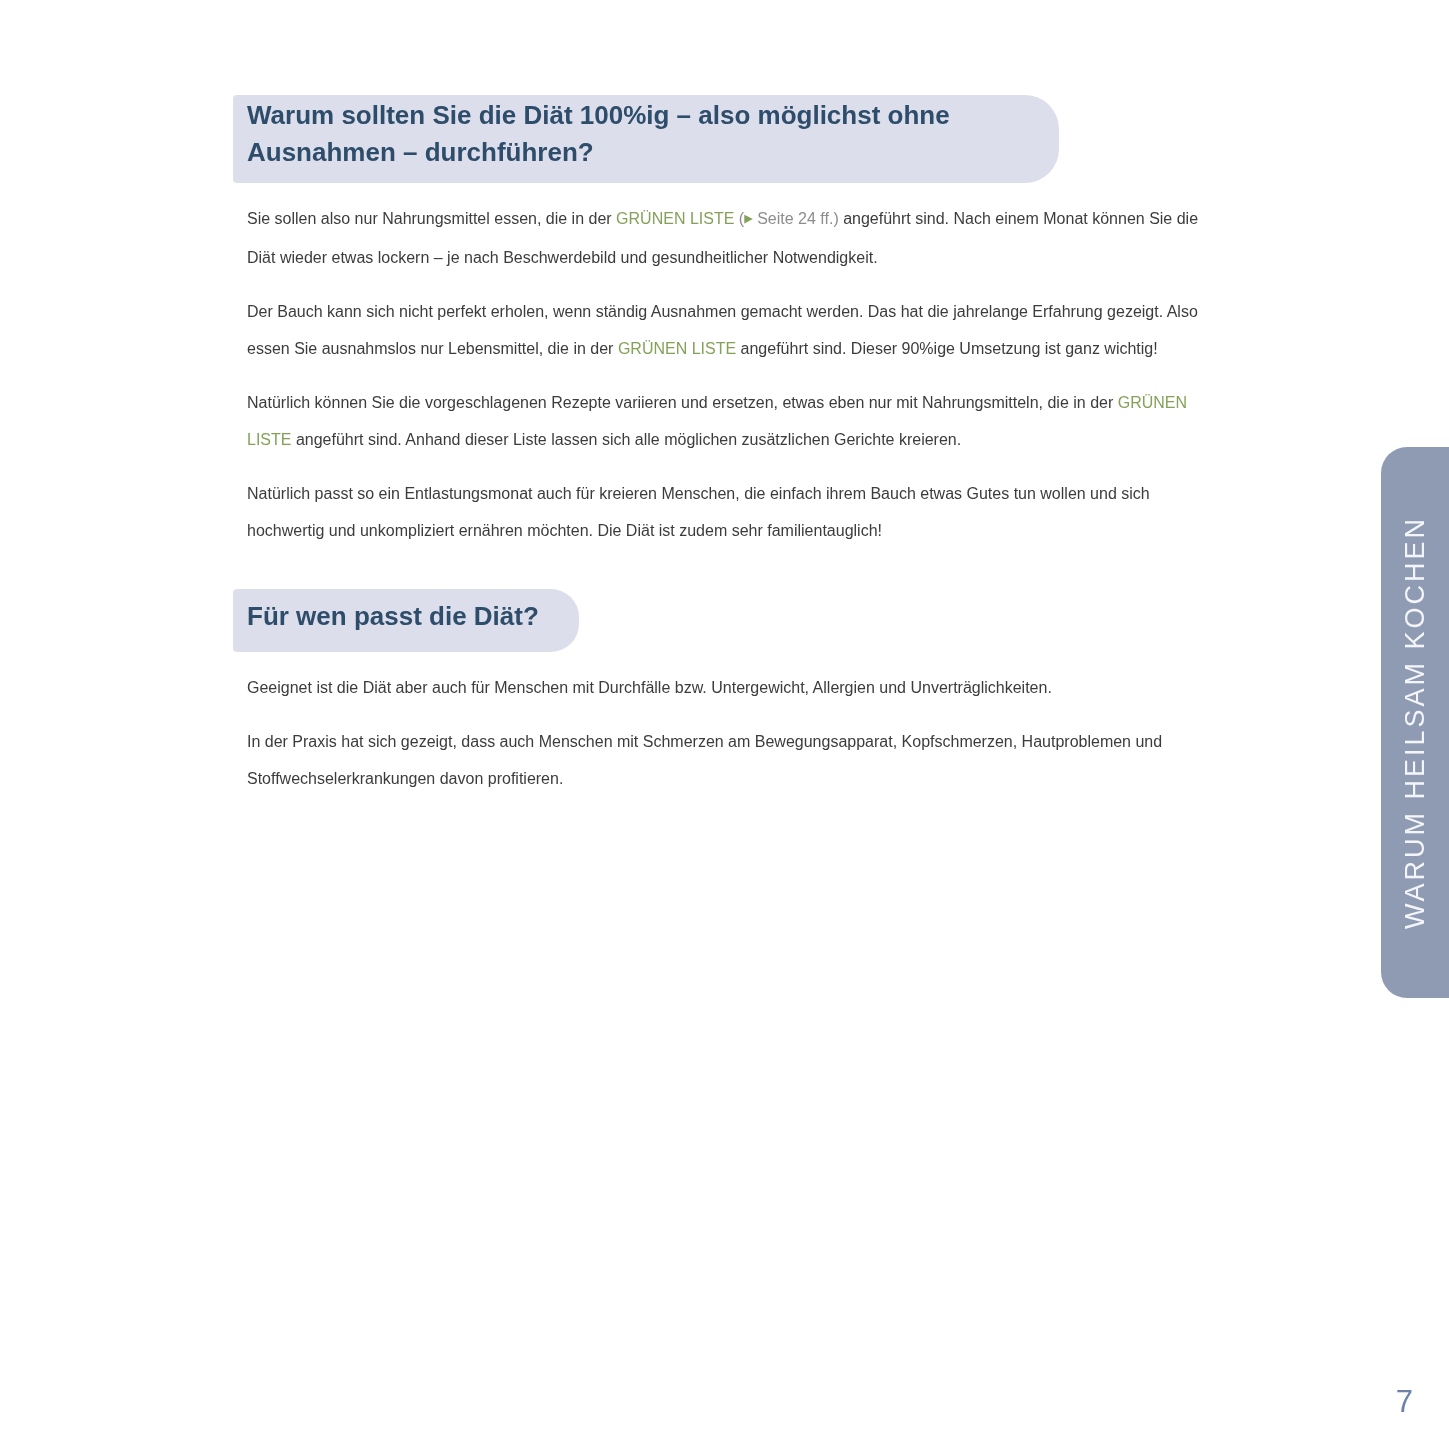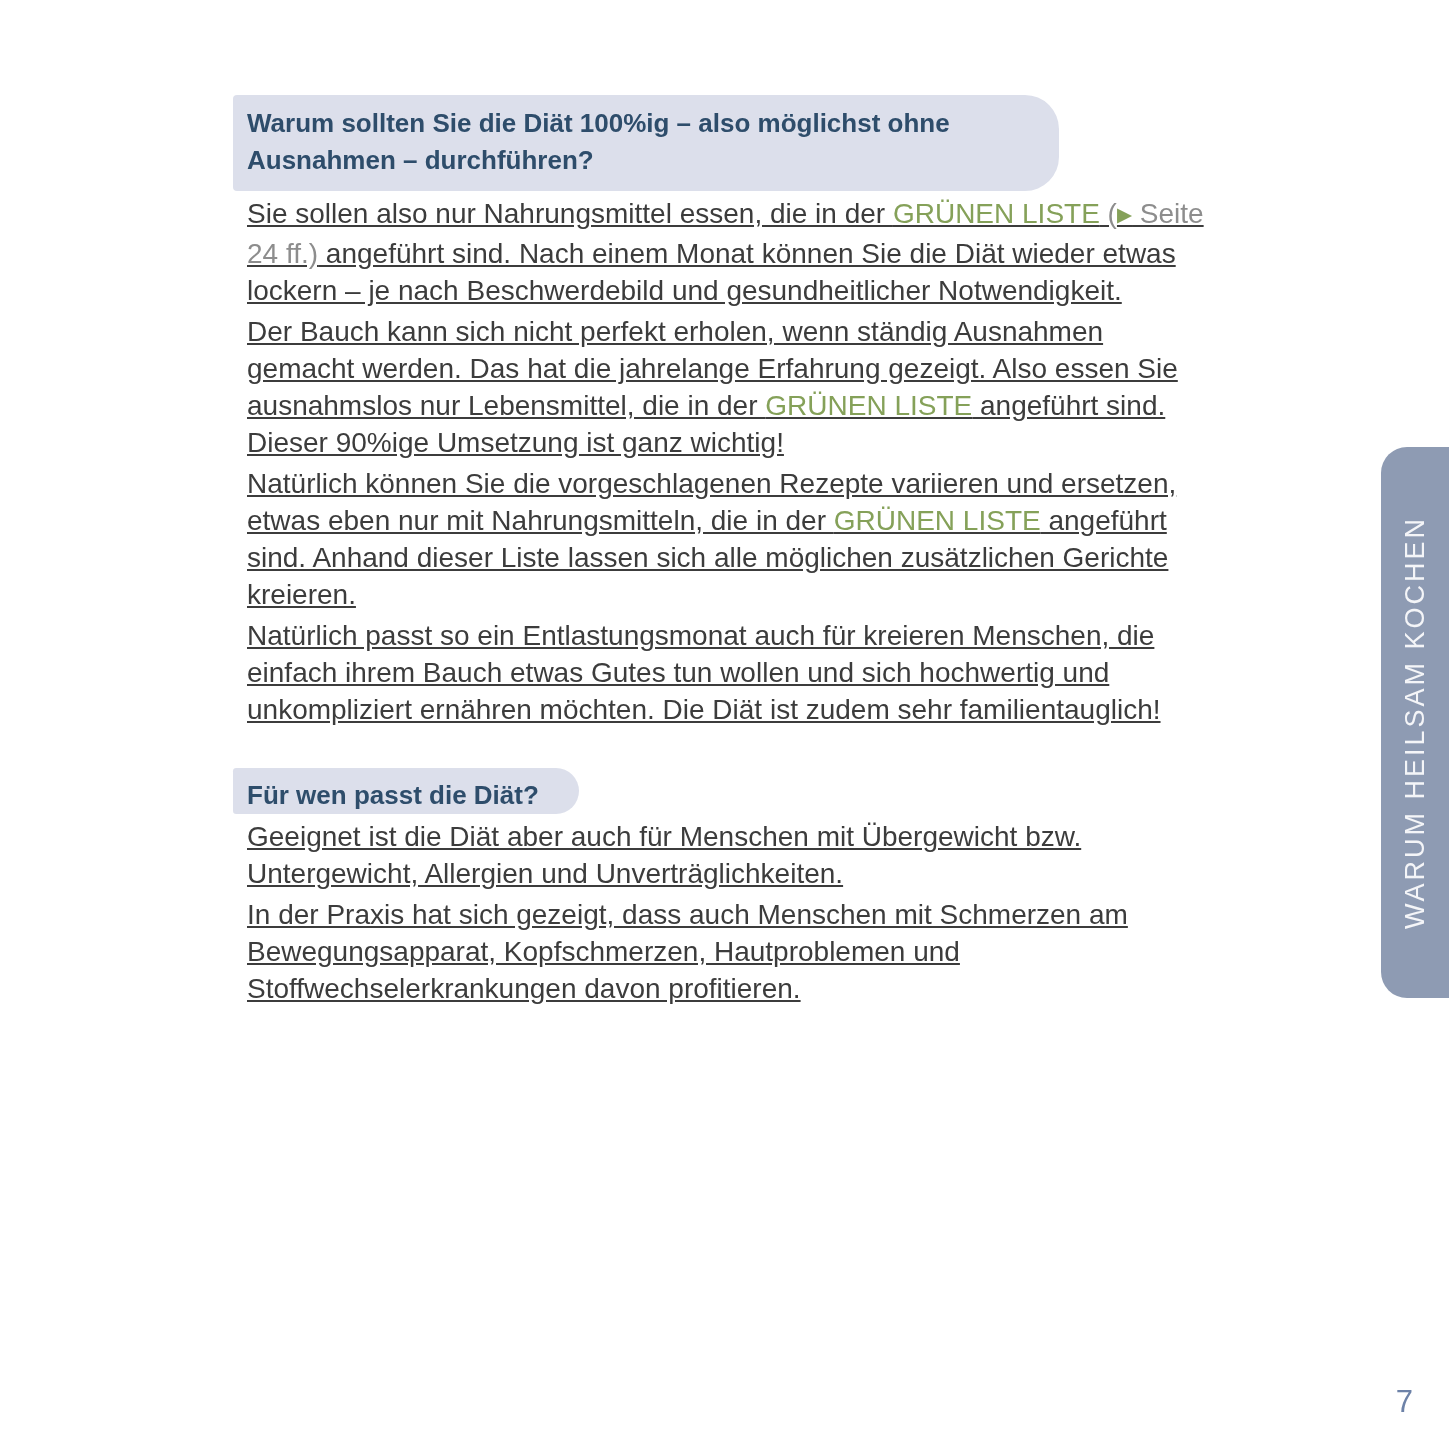--- a/index.html
+++ b/index.html
@@ -18,36 +18,35 @@
   .heading-box {
     background: var(--heading_bg, #dcdfeb);
     color: var(--heading_text, #2e4d6b);
     font-weight: 700;
     font-size: 26px;
     line-height: 37px;
     box-sizing: border-box;
   }
   .heading-box.full {
     width: 826px;
-    padding: 10px 22px 12px 14px;
+    padding: 2px 22px 12px 14px;
     border-radius: 4px 34px 34px 4px;
   }
   .heading-box.pill {
     display: inline-block;
     margin-top: 40px;
-    padding: 9px 40px 0 14px;
+    padding: 9px 40px 17px 14px;
     border-radius: 4px 28px 28px 4px;
   }
   .para {
-    margin: 4px 0 0 14px;
+    margin: 17px 0 0 14px;
     width: 968px;
-    font-size: 28px;
+    font-size: 16px;
     line-height: 37px;
     color: var(--body_text, #3c3c3c);
-    text-decoration: underline;
   }
   .para.after-pill { margin-top: 20px; }
   .green  { color: var(--accent_green, #85a159); }
   .ref    { color: var(--ref_gray, #8d8d8d); }
   .arrow  {
     color: var(--accent_green, #85a159);
     font-size: 0.7em;
     position: relative; top: -2px;
   }
   .side-tab {
@@ -85,21 +84,21 @@
   <p class="para"><span>Der Bauch kann sich nicht perfekt erholen, wenn ständig Ausnahmen gemacht werden. Das hat die jahrelange Erfahrung gezeigt. Also essen Sie ausnahmslos nur Lebensmittel, die in der </span><span class="green">GRÜNEN LISTE</span><span> angeführt sind. Dieser 90%ige Umsetzung ist ganz wichtig!</span></p>
 
   <p class="para"><span>Natürlich können Sie die vorgeschlagenen Rezepte variieren und ersetzen, etwas eben nur mit Nahrungsmitteln, die in der </span><span class="green">GRÜNEN LISTE</span><span> angeführt sind. Anhand dieser Liste lassen sich alle möglichen zusätzlichen Gerichte kreieren.</span></p>
 
   <p class="para">Natürlich passt so ein Entlastungsmonat auch für kreieren Menschen, die einfach ihrem Bauch etwas Gutes tun wollen und sich hochwertig und unkompliziert ernähren möchten. Die Diät ist zudem sehr familientauglich!</p>
 
 
   <div class="heading-box pill">Für wen passt die Diät?</div>
 
 
-  <p class="para">Geeignet ist die Diät aber auch für Menschen mit Übergewicht bzw. Untergewicht, Allergien und Unverträglichkeiten.</p>
+  <p class="para">Geeignet ist die Diät aber auch für Menschen mit Durchfälle bzw. Untergewicht, Allergien und Unverträglichkeiten.</p>
 
   <p class="para">In der Praxis hat sich gezeigt, dass auch Menschen mit Schmerzen am Bewegungs­apparat, Kopfschmerzen, Hautproblemen und Stoffwechselerkrankungen davon profitieren.</p>
 
 </div>
 
 <div class="side-tab">
   <span class="label">WARUM HEILSAM KOCHEN</span>
 </div>
 
 <div class="page-number">7</div>

